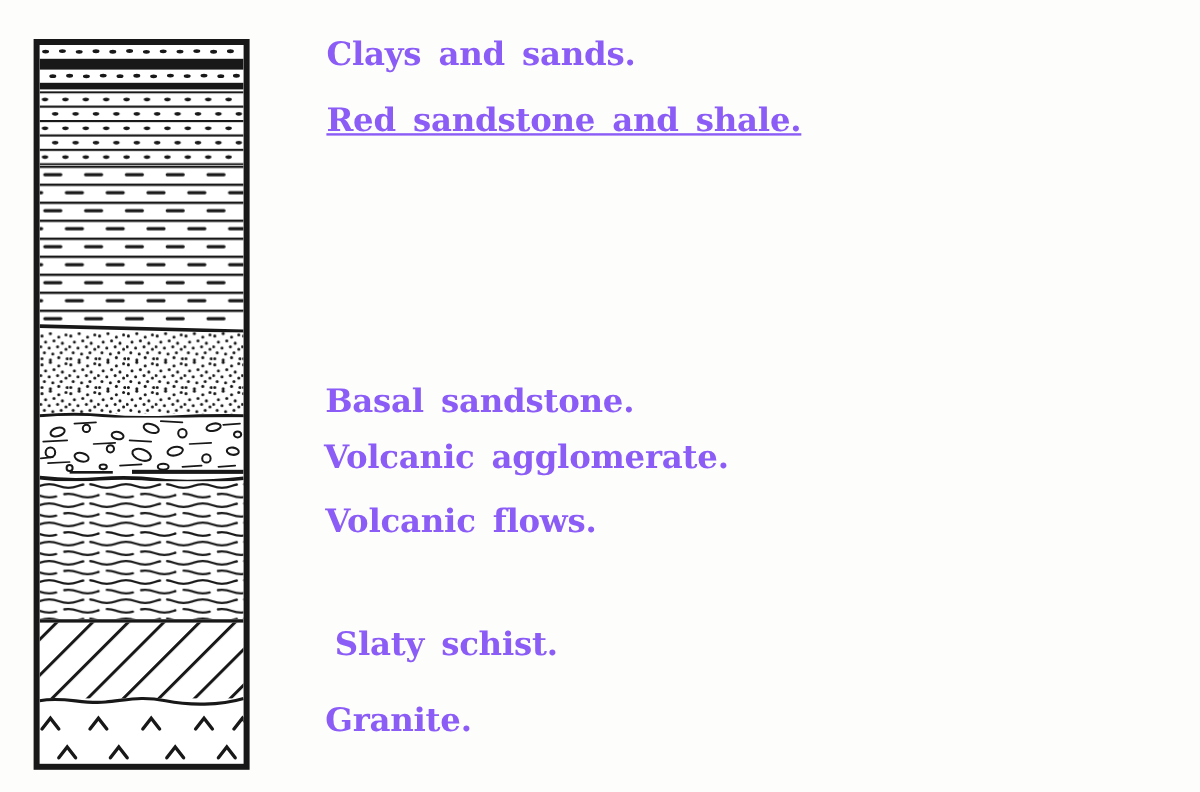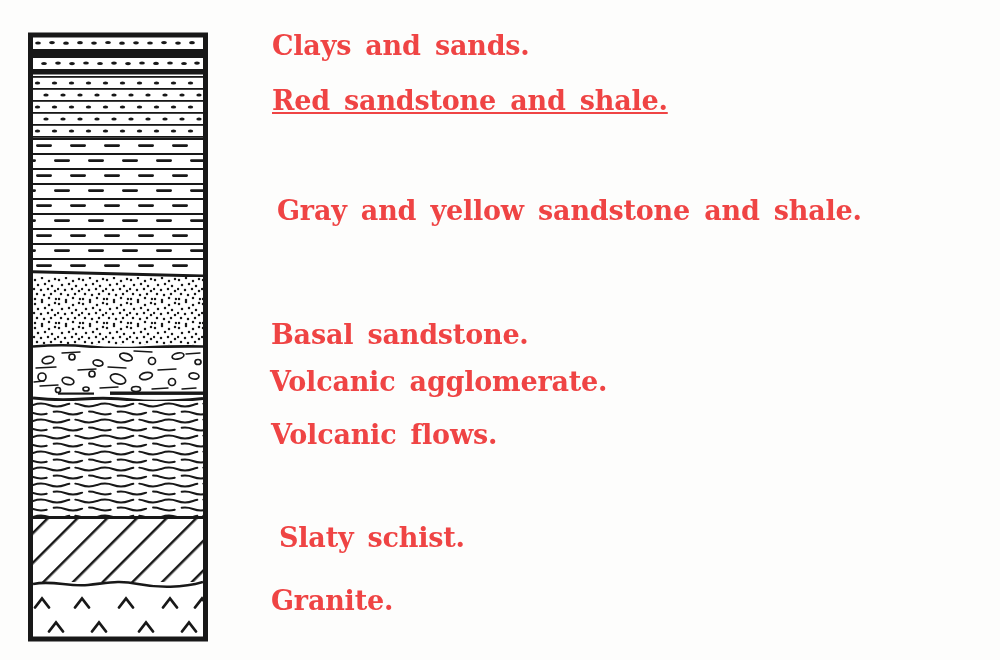--- a/index.html
+++ b/index.html
@@ -13,21 +13,21 @@
   .fig { position: relative; width: 1000px; height: 660px; }
   .fig svg { position: absolute; left: 0; top: 0; }
   .layer-label {
     position: absolute;
     font-size: 27px;
     font-weight: bold;
     line-height: 34px;
     letter-spacing: -0.2px;
     word-spacing: 5px;
     white-space: nowrap;
-    color: #ef4444;
+    color: #8b5cf6;
   }
 </style>
 </head>
 <body>
 
 <div class="fig">
 
   <svg width="1000" height="660" viewBox="0 0 1000 660">
     <defs>
       <clipPath id="colclip">
@@ -189,19 +189,18 @@
         <path d="M139,631.5 L146,622.5 L153,631.5"></path>
         <path d="M182,631.5 L189,622.5 L196,631.5"></path>
       </g>
     </g>
 
     <rect x="30.5" y="35" width="175" height="604" fill="none" stroke="#181818" stroke-width="5"></rect>
   </svg>
 
   <div class="layer-label" style="left:272px; top:29px;">Clays and sands.</div>
   <div class="layer-label" style="left:272px; top:84px;text-decoration:underline;">Red sandstone and shale.</div>
-  <div class="layer-label" style="left:277px; top:194px;">Gray and yellow sandstone and shale.</div>
   <div class="layer-label" style="left:271px; top:297px;margin-top:21px;">Basal sandstone.</div>
   <div class="layer-label" style="left:270px; top:365px;">Volcanic agglomerate.</div>
   <div class="layer-label" style="left:271px; top:418px;">Volcanic flows.</div>
   <div class="layer-label" style="left:271px; top:584px;">Granite.</div>
   <div class="layer-label" style="left:279px; top:521px;">Slaty schist.</div>
 </div>
 
 </body></html>

